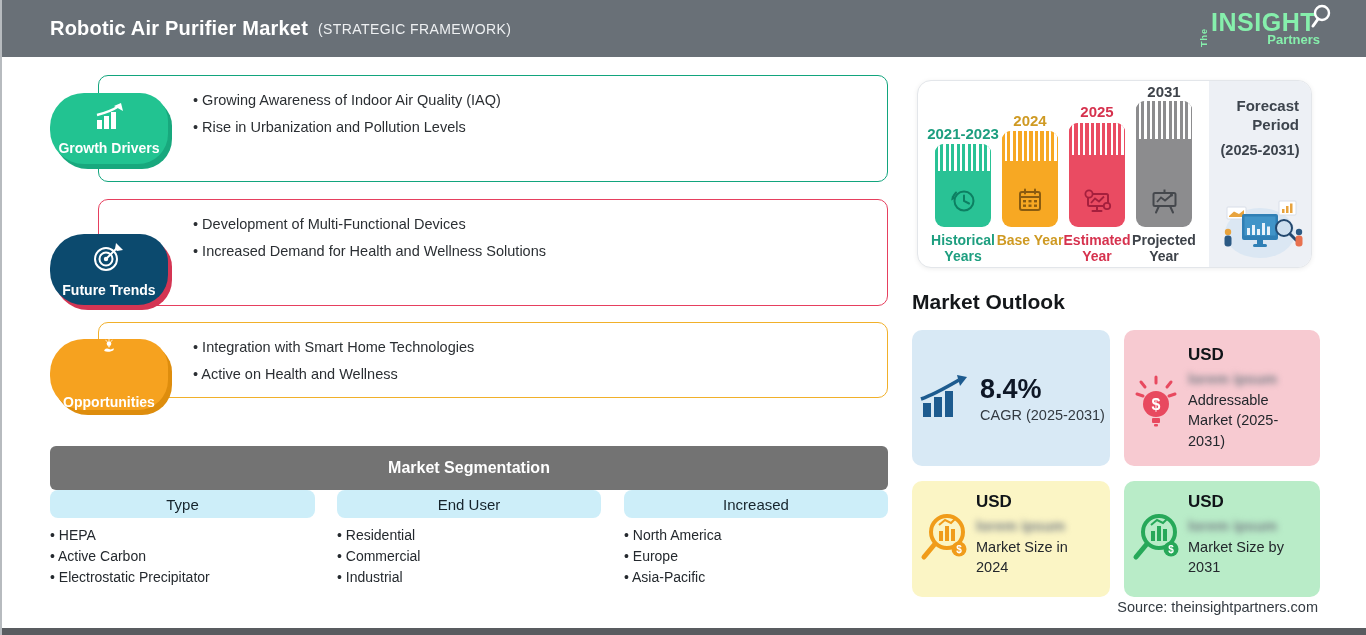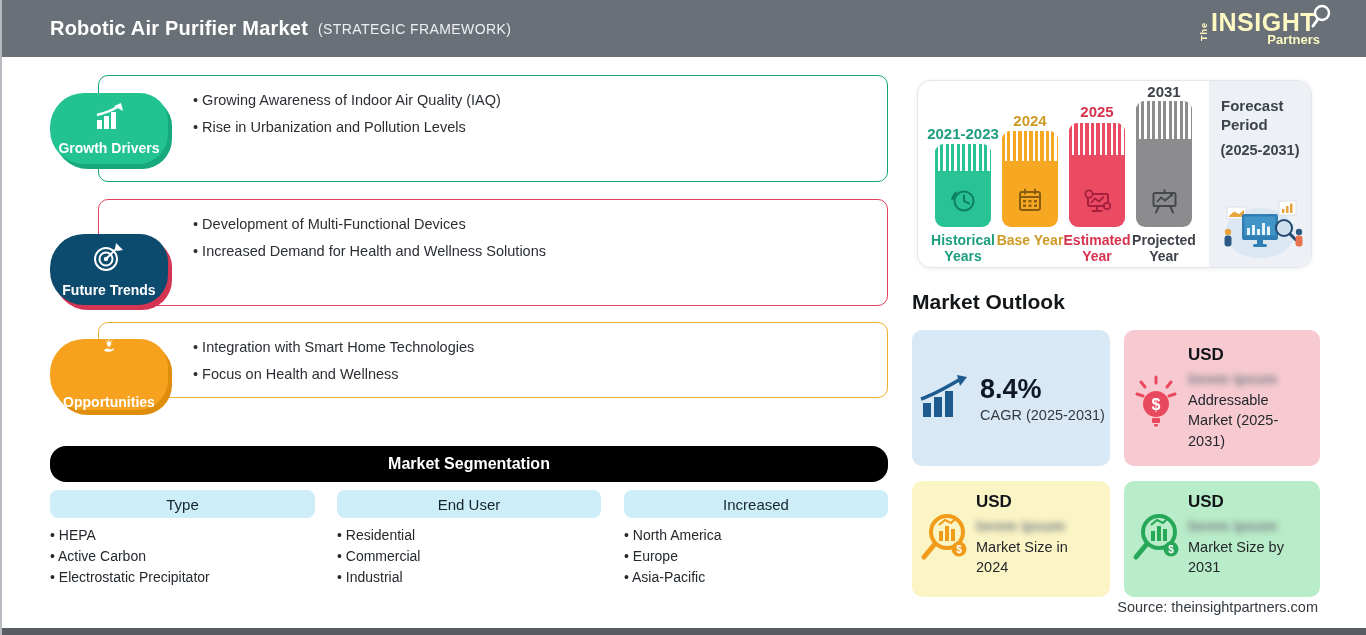--- a/index.html
+++ b/index.html
@@ -5,21 +5,21 @@
   * { margin:0; padding:0; box-sizing:border-box; }
   html,body { background:#ffffff; }
   body { font-family:"Liberation Sans", sans-serif; }
   .page { position:relative; width:1366px; height:635px; background:#fff; overflow:hidden; border-left:2px solid #b7bbbf; }
   .bottom-bar { position:absolute; left:0; bottom:0; width:1366px; height:7px; background:#595c60; }
 
   
   .header { position:absolute; top:0; left:0; width:1366px; height:57px; background:#697077; display:flex; align-items:center; padding:0 34px 0 48px; }
   .header-title { color:#ffffff; font-size:20px; font-weight:800; letter-spacing:.2px; }
   .header-subtitle { color:#eef0f2; font-size:14px; margin-left:10px; letter-spacing:.4px; }
-  .logo { margin-left:auto; display:flex; align-items:center; color:#fef9c3; }
+  .logo { margin-left:auto; display:flex; align-items:flex-end; color:#86efac; }
   .logo-the { writing-mode:vertical-rl; transform:rotate(180deg); font-size:9px; font-weight:700; letter-spacing:1px; margin:6px 2px 0 0; }
   .logo-main-row { position:relative; display:flex; align-items:center; }
   .logo-main { font-size:25px; font-weight:800; letter-spacing:.5px; line-height:1; }
   .logo-lens { margin-left:-6px; margin-top:-12px; }
   .logo-partners { font-size:13px; font-weight:700; text-align:right; margin-top:-3px; padding-right:14px; }
 
   
   .sec-box { position:absolute; left:96px; width:790px; border-radius:10px; background:#fff; }
   #box-growth { top:75px;  height:107px; border:1.6px solid #12a57d; }
   #box-trends { top:199px; height:107px; border:1.6px solid #e63f5e; }
@@ -28,33 +28,33 @@
   .sec-bullets li { font-size:14.5px; color:#2b2f33; margin-bottom:11px; }
   .sec-bullets li::before { content:"•  "; color:#2b2f33; }
 
   .badge { position:absolute; left:48px; width:118px; height:71px; border-radius:34px 28px 30px 34px; display:flex; flex-direction:column; align-items:center; justify-content:center; color:#fff; z-index:2; }
   #badge-growth { top:93px;  background:#22c391; box-shadow:4px 5px 0 #18a87d; }
   #badge-trends { top:234px; background:#0c4a6e; box-shadow:4px 5px 0 #d43553; }
   #badge-opps   { top:339px; background:#f6a21f; box-shadow:4px 5px 0 #de8d0d;gap:33px; }
   .badge-label { font-size:14px; font-weight:700; margin-top:8px; }
 
   
-  .seg-bar { position:absolute; left:48px; top:446px; width:838px; height:36px; background:#000000; border-radius:16px; color:#fff; font-weight:700; font-size:16px; display:flex; align-items:center; justify-content:center; }
+  .seg-bar { position:absolute; left:48px; top:446px; width:838px; height:44px; background:#737373; border-radius:6px; color:#fff; font-weight:700; font-size:16px; display:flex; align-items:center; justify-content:center; }
   .seg-col-header { position:absolute; top:490px; height:28px; background:#cdeef9; border-radius:8px; display:flex; align-items:center; justify-content:center; font-weight:400; font-size:15px; color:#16242c; }
   #segh-type { left:48px; width:265px; }
   #segh-enduser { left:335px; width:264px; }
   #segh-geo { left:622px; width:264px; }
   .seg-items { position:absolute; top:525px; list-style:none; font-size:14px; color:#24292e; line-height:21px; }
   #segi-type { left:48px; } #segi-enduser { left:335px; } #segi-geo { left:622px; }
   .seg-items li::before { content:"•  "; }
 
   
   .tl-panel { position:absolute; left:915px; top:80px; width:395px; height:188px; background:#fff; border:1px solid #e3e6ea; border-radius:14px; box-shadow:0 1px 5px rgba(0,0,0,.07); }
   .tl-forecast { position:absolute; top:0; right:0; bottom:0; width:102px; background:#edf0f5; border-radius:0 13px 13px 0; display:flex; flex-direction:column; align-items:center; padding-top:16px; }
-  .tl-forecast-title { font-size:15px; font-weight:700; color:#3d444d; text-align:left; width:78px; line-height:1.25; }
+  .tl-forecast-title { font-size:15px; font-weight:700; color:#3d444d; text-align:right; width:78px; line-height:1.25; }
   .tl-forecast-range { font-size:14.5px; font-weight:700; color:#3d444d; margin-top:7px; }
   .tl-illustration { position:absolute; bottom:6px; left:6px; }
   .tl-year { position:absolute; width:74px; text-align:center; font-weight:800; font-size:15px; }
   #tl-year-0 { left:8px;  top:44px; color:#1d9e7f; }
   #tl-year-1 { left:75px; top:31px; color:#cf9a23; }
   #tl-year-2 { left:142px;top:22px; color:#d6324e; }
   #tl-year-3 { left:209px;top:2px;  color:#3e434a; }
   .tl-bar { position:absolute; width:56px; border-radius:9px; }
   #tl-bar-0 { left:17px;  top:63px; height:83px;  background:#29c295; }
   #tl-bar-1 { left:84px;  top:50px; height:96px;  background:#f7a823; }
@@ -142,21 +142,21 @@
       <circle cx="14" cy="17" r="2.2" fill="#fff"></circle>
       <line x1="14" y1="17" x2="26" y2="5" stroke="#fff" stroke-width="2"></line>
       <polygon points="24,1 31,8 25,9 23,7" fill="#fff"></polygon>
     </svg>
     <span class="badge-label">Future Trends</span>
   </div>
 
   <div class="sec-box" id="box-opps">
     <ul class="sec-bullets">
       <li>Integration with Smart Home Technologies</li>
-      <li>Focus on Health and Wellness</li>
+      <li>Active on Health and Wellness</li>
     </ul>
   </div>
   <div class="badge" id="badge-opps">
     <svg width="34" height="36" viewBox="0 0 34 36">
       <line x1="9" y1="3" x2="11" y2="6" stroke="#fff" stroke-width="2" stroke-linecap="round"></line>
       <line x1="17" y1="0.5" x2="17" y2="4" stroke="#fff" stroke-width="2" stroke-linecap="round"></line>
       <line x1="25" y1="3" x2="23" y2="6" stroke="#fff" stroke-width="2" stroke-linecap="round"></line>
       <circle cx="17" cy="12" r="6" fill="#fff"></circle>
       <rect x="15" y="18" width="4" height="3.5" rx="1" fill="#fff"></rect>
       <path d="M5 28 C 9 24, 13 24, 17 26 C 21 28, 25 27, 29 24 L29 28 C 24 33, 11 34, 5 31 Z" fill="#fff"></path>

